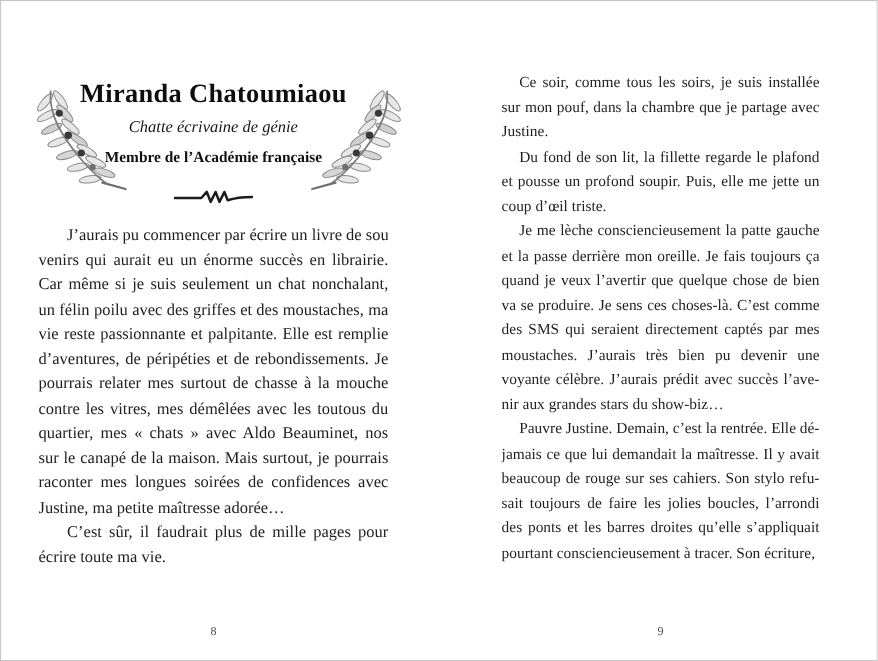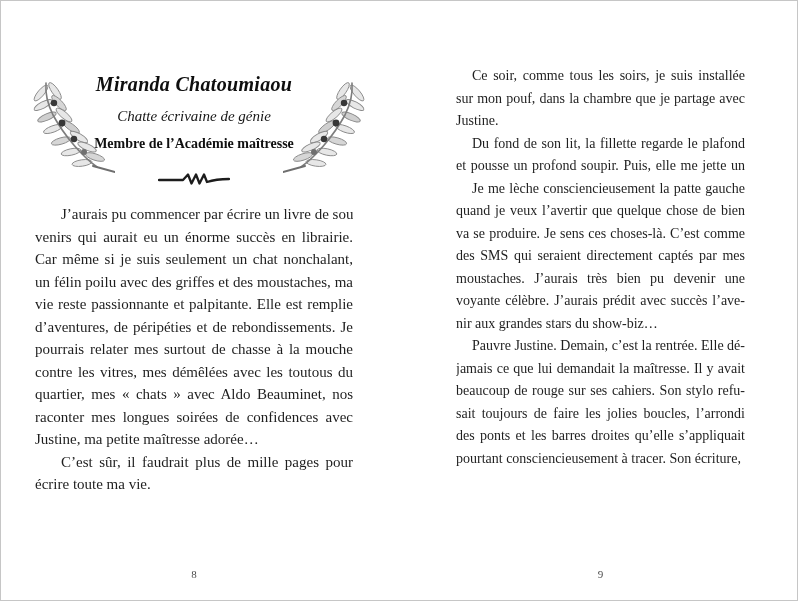--- a/index.html
+++ b/index.html
@@ -10,22 +10,22 @@
     border: 1px solid #c6c6c6;
     background: #ffffff;
     overflow: hidden;
     font-family: "Liberation Serif", "DejaVu Serif", serif;
     color: #1e1e1e;
   }
 
   
   .author-name {
     position: absolute; left: 34px; top: 72px; width: 318px;
-    text-align: center; font-size: 20px; font-weight: 700;
-    letter-spacing: 0.3px; color: #0e0e0e; font-style: italic;
+    text-align: center; font-size: 24px; font-weight: 700;
+    letter-spacing: 0.3px; color: #0e0e0e;
   }
   .author-role {
     position: absolute; left: 34px; top: 107px; width: 318px;
     text-align: center; font-size: 15px; font-style: italic; color: #161616;
   }
   .author-affiliation {
     position: absolute; left: 34px; top: 135px; width: 318px;
     text-align: center; font-size: 14px; font-weight: 700; color: #101010;
   }
   .branch { position: absolute; top: 78px; width: 88px; height: 104px; }
@@ -61,21 +61,21 @@
 
   svg { display: block; }
 </style>
 </head>
 <body>
 
 <div class="screen">
 
   <div class="author-name">Miranda Chatoumiaou</div>
   <div class="author-role">Chatte écrivaine de génie</div>
-  <div class="author-affiliation">Membre de l’Académie maîtresse</div>
+  <div class="author-affiliation">Membre de l’Académie française</div>
 
   <div class="branch branch-left">
     <svg width="88" height="104" viewBox="0 0 88 104">
       <g stroke="#8a8a8a" stroke-width="0.9" fill="#e7e7e7">
         <ellipse cx="14" cy="14" rx="10" ry="3.2" transform="rotate(-50 14 14)"></ellipse>
         <ellipse cx="16" cy="26" rx="10" ry="3.2" transform="rotate(-28 16 26)"></ellipse>
         <ellipse cx="20" cy="38" rx="10" ry="3.2" transform="rotate(-24 20 38)" fill="#cfcfcf"></ellipse>
         <ellipse cx="26" cy="50" rx="10" ry="3.2" transform="rotate(-20 26 50)"></ellipse>
         <ellipse cx="34" cy="62" rx="10" ry="3.2" transform="rotate(-16 34 62)" fill="#d6d6d6"></ellipse>
         <ellipse cx="44" cy="73" rx="10" ry="3.2" transform="rotate(-12 44 73)"></ellipse>
@@ -138,40 +138,43 @@
       <div class="para">
         <div class="line first">J’aurais pu commencer par écrire un livre de sou-</div>
         <div class="line">venirs qui aurait eu un énorme succès en librairie.</div>
         <div class="line">Car même si je suis seulement un chat nonchalant,</div>
         <div class="line">un félin poilu avec des griffes et des moustaches, ma</div>
         <div class="line">vie reste passionnante et palpitante. Elle est remplie</div>
         <div class="line">d’aventures, de péripéties et de rebondissements. Je</div>
         <div class="line">pourrais relater mes surtout de chasse à la mouche</div>
         <div class="line">contre les vitres, mes démêlées avec les toutous du</div>
         <div class="line">quartier, mes « chats » avec Aldo Beauminet, nos</div>
+        <div class="line">sur le canapé de la maison. Mais surtout, je pourrais</div>
         <div class="line">raconter mes longues soirées de confidences avec</div>
         <div class="line last">Justine, ma petite maîtresse adorée…</div>
       </div>
       <div class="para">
         <div class="line first">C’est sûr, il faudrait plus de mille pages pour</div>
         <div class="line last">écrire toute ma vie.</div>
       </div>
     </div>
   <div id="right-body" class="page-body body-right">
       <div class="para">
         <div class="line first">Ce soir, comme tous les soirs, je suis installée</div>
         <div class="line">sur mon pouf, dans la chambre que je partage avec</div>
         <div class="line last">Justine.</div>
       </div>
       <div class="para">
         <div class="line first">Du fond de son lit, la fillette regarde le plafond</div>
         <div class="line">et pousse un profond soupir. Puis, elle me jette un</div>
+        <div class="line last">coup d’œil triste.</div>
       </div>
       <div class="para">
         <div class="line first">Je me lèche consciencieusement la patte gauche</div>
+        <div class="line">et la passe derrière mon oreille. Je fais toujours ça</div>
         <div class="line">quand je veux l’avertir que quelque chose de bien</div>
         <div class="line">va se produire. Je sens ces choses-là. C’est comme</div>
         <div class="line">des SMS qui seraient directement captés par mes</div>
         <div class="line">moustaches. J’aurais très bien pu devenir une</div>
         <div class="line">voyante célèbre. J’aurais prédit avec succès l’ave-</div>
         <div class="line last">nir aux grandes stars du show-biz…</div>
       </div>
       <div class="para">
         <div class="line first">Pauvre Justine. Demain, c’est la rentrée. Elle dé-</div>
         <div class="line">jamais ce que lui demandait la maîtresse. Il y avait</div>

